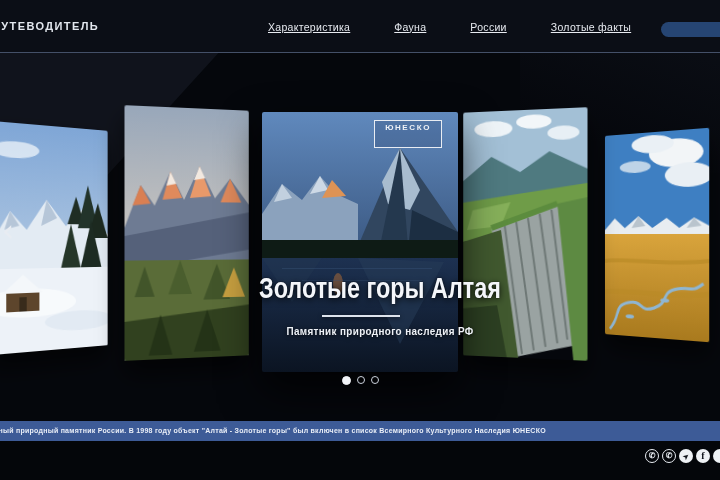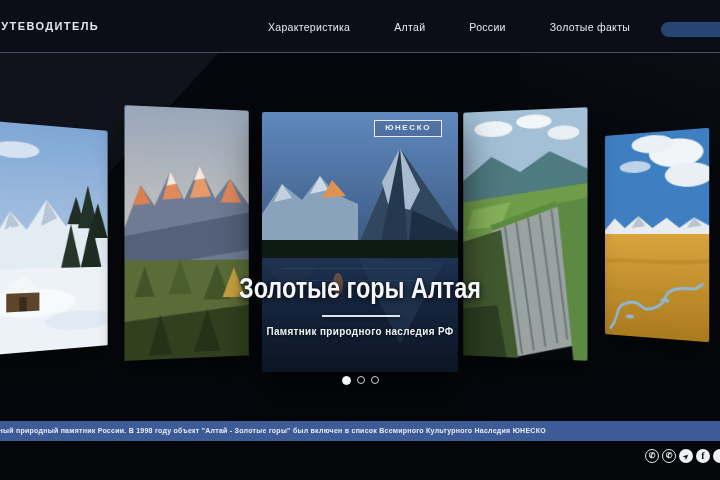--- a/index.html
+++ b/index.html
@@ -7,21 +7,21 @@
   body { font-family:"Liberation Sans", sans-serif; }
   .screen { position:relative; width:720px; height:480px; overflow:hidden;
             background:#05070c; color:#e8ebf1; }
 
   
   .nav { position:absolute; top:0; left:0; width:720px; height:53px;
          background:#0b0e16; border-bottom:1px solid rgba(125,145,185,.5); z-index:20; }
   .logo { position:absolute; left:-8px; top:20px; font-size:11px; font-weight:bold;
           letter-spacing:1.4px; color:#e3e7ee; white-space:nowrap; }
   .navlinks { position:absolute; left:268px; top:0; height:53px; display:flex;
-              align-items:center; gap:44px; }
+              align-items:center; gap:44px;text-decoration:underline; }
   .navlink { font-size:10.5px; color:#e6e9ef; letter-spacing:.3px; white-space:nowrap; cursor:pointer; }
   .cta { position:absolute; left:661px; top:22px; width:84px; height:15px;
          background:#264573; border:none; border-radius:8px; cursor:pointer; }
 
   
   .hero { position:absolute; top:53px; left:0; width:720px; height:368px; overflow:visible; }
   .bg-ridge { position:absolute; left:0; top:0; width:420px; height:300px;
               background:#141821; clip-path:polygon(0 0,52% 0,0 80%); opacity:.75; z-index:1; }
   .bg-haze { position:absolute; right:0; top:0; width:200px; height:120px;
              background:linear-gradient(200deg,#10141d,transparent 70%); opacity:.5; z-index:1; }
@@ -36,26 +36,26 @@
         transform:perspective(700px) rotateY(28deg); }
   .s2 { left:124px; top:55px; width:128px; height:250px; z-index:4;
         transform:perspective(700px) rotateY(14deg); }
   .s3 { left:262px; top:59px; width:196px; height:260px; z-index:5;
         box-shadow:0 18px 42px rgba(0,0,0,.75); }
   .s4 { left:460px; top:57px; width:128px; height:248px; z-index:4;
         transform:perspective(700px) rotateY(-14deg); }
   .s5 { left:596px; top:79px; width:118px; height:206px; z-index:3;
         transform:perspective(700px) rotateY(-28deg); }
 
-  .badge { position:absolute; right:16px; top:8px; z-index:6; padding:2px 10px 4px;
+  .badge { position:absolute; right:16px; top:8px; z-index:6; padding:2px 10px 15px;
            border:1px solid #e9edf3; color:#eef1f6; font-size:8px; font-weight:bold;
            letter-spacing:1.6px; background:rgba(20,40,80,.18); }
 
   .overlay { position:absolute; left:0; top:0; width:720px; height:368px; z-index:8;
-             pointer-events:none; }
+             pointer-events:none;padding-left:20px; }
   .title { position:absolute; top:220px; width:720px; text-align:center;
            font-size:30px; font-weight:bold; color:#f4f6fa; line-height:1;
            transform:scaleX(.78); transform-origin:center;
            text-shadow:0 2px 8px rgba(0,0,0,.85), 0 0 2px rgba(0,0,0,.6); }
   .divider { position:absolute; top:262px; left:322px; width:78px; height:2px;
              background:#dde3ec; box-shadow:0 1px 4px rgba(0,0,0,.6); }
   .subtitle { position:absolute; top:272px; width:720px; text-align:center;
               font-size:11px; font-weight:bold; color:#eef1f6; letter-spacing:.4px;
               transform:scaleX(.9); transform-origin:center;
               text-shadow:0 1px 5px rgba(0,0,0,.85); }
@@ -87,21 +87,21 @@
 </style>
 </head>
 <body>
 
 <div class="screen">
 
   <header class="nav">
     <div class="logo">ПУТЕВОДИТЕЛЬ</div>
     <nav class="navlinks">
       <span class="navlink">Характеристика</span>
-      <span class="navlink">Алтай</span>
+      <span class="navlink">Фауна</span>
       <span class="navlink">России</span>
       <span class="navlink">Золотые факты</span>
     </nav>
     <button class="cta"></button>
   </header>
 
   <main class="hero">
     <div class="bg-ridge"></div>
     <div class="bg-haze"></div>
 

